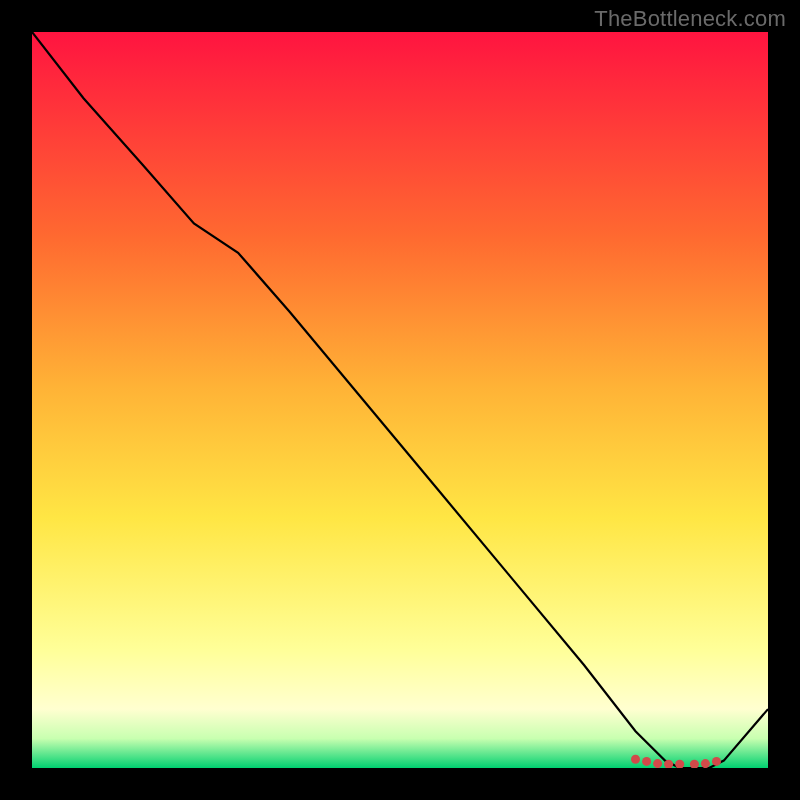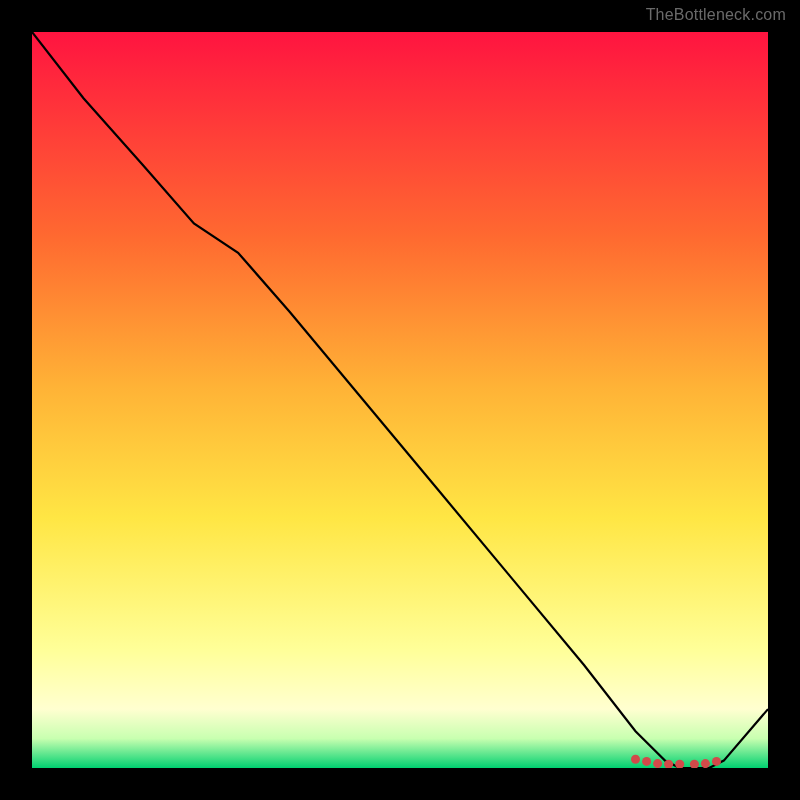--- a/index.html
+++ b/index.html
@@ -15,21 +15,21 @@
     position: relative;
     width: 800px;
     height: 800px;
     background: #000;
   }
   .watermark {
     position: absolute;
     top: 6px;
     right: 14px;
     color: #6a6a6a;
-    font-size: 16px;
+    font-size: 22px;
     font-weight: 500;
     letter-spacing: 0.2px;
   }
   .plot-area {
     position: absolute;
     left: 32px;
     top: 32px;
     width: 736px;
     height: 736px;
   }

